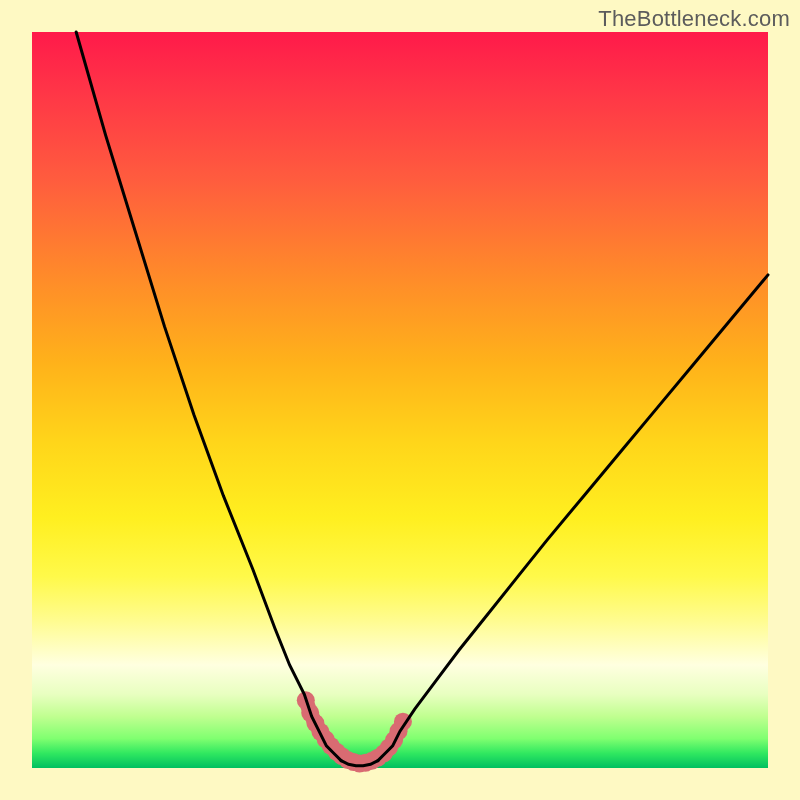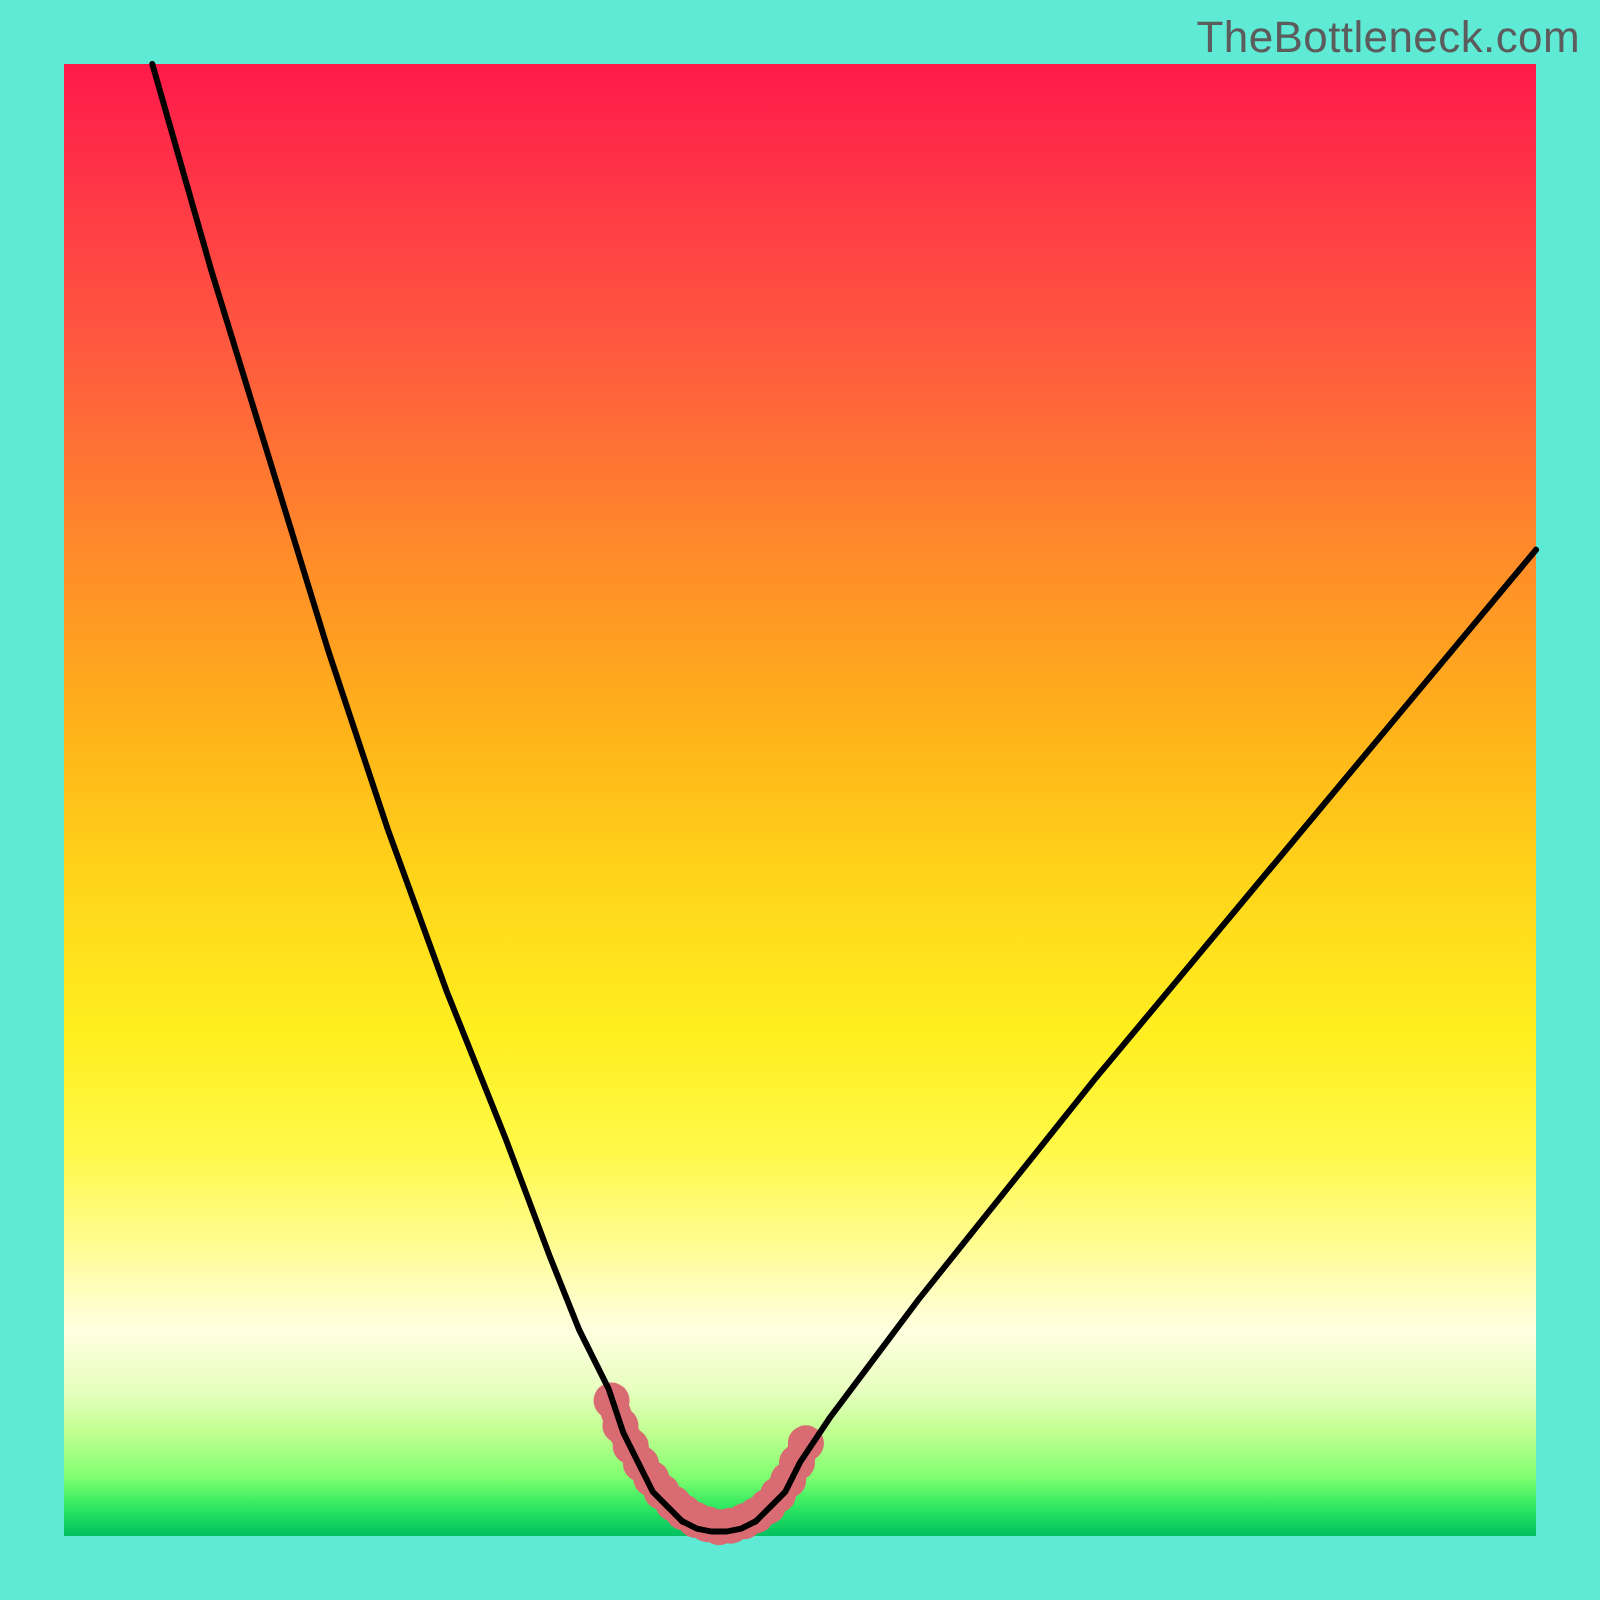--- a/index.html
+++ b/index.html
@@ -1,21 +1,21 @@
 <!DOCTYPE html>
 <html><head>
 <meta charset="utf-8">
 <style>
   * { margin: 0; padding: 0; box-sizing: border-box; }
   html, body { width: 800px; height: 800px; overflow: hidden; background: #000; }
   .frame {
     position: relative;
     width: 800px;
     height: 800px;
-    background: #5eead4;
+    background: #fef9c3;
   }
   .plot-area {
     position: absolute;
     left: 32px;
     top: 32px;
     width: 736px;
     height: 736px;
     background: linear-gradient(
       to bottom,
       #ff1a4a 0%,

